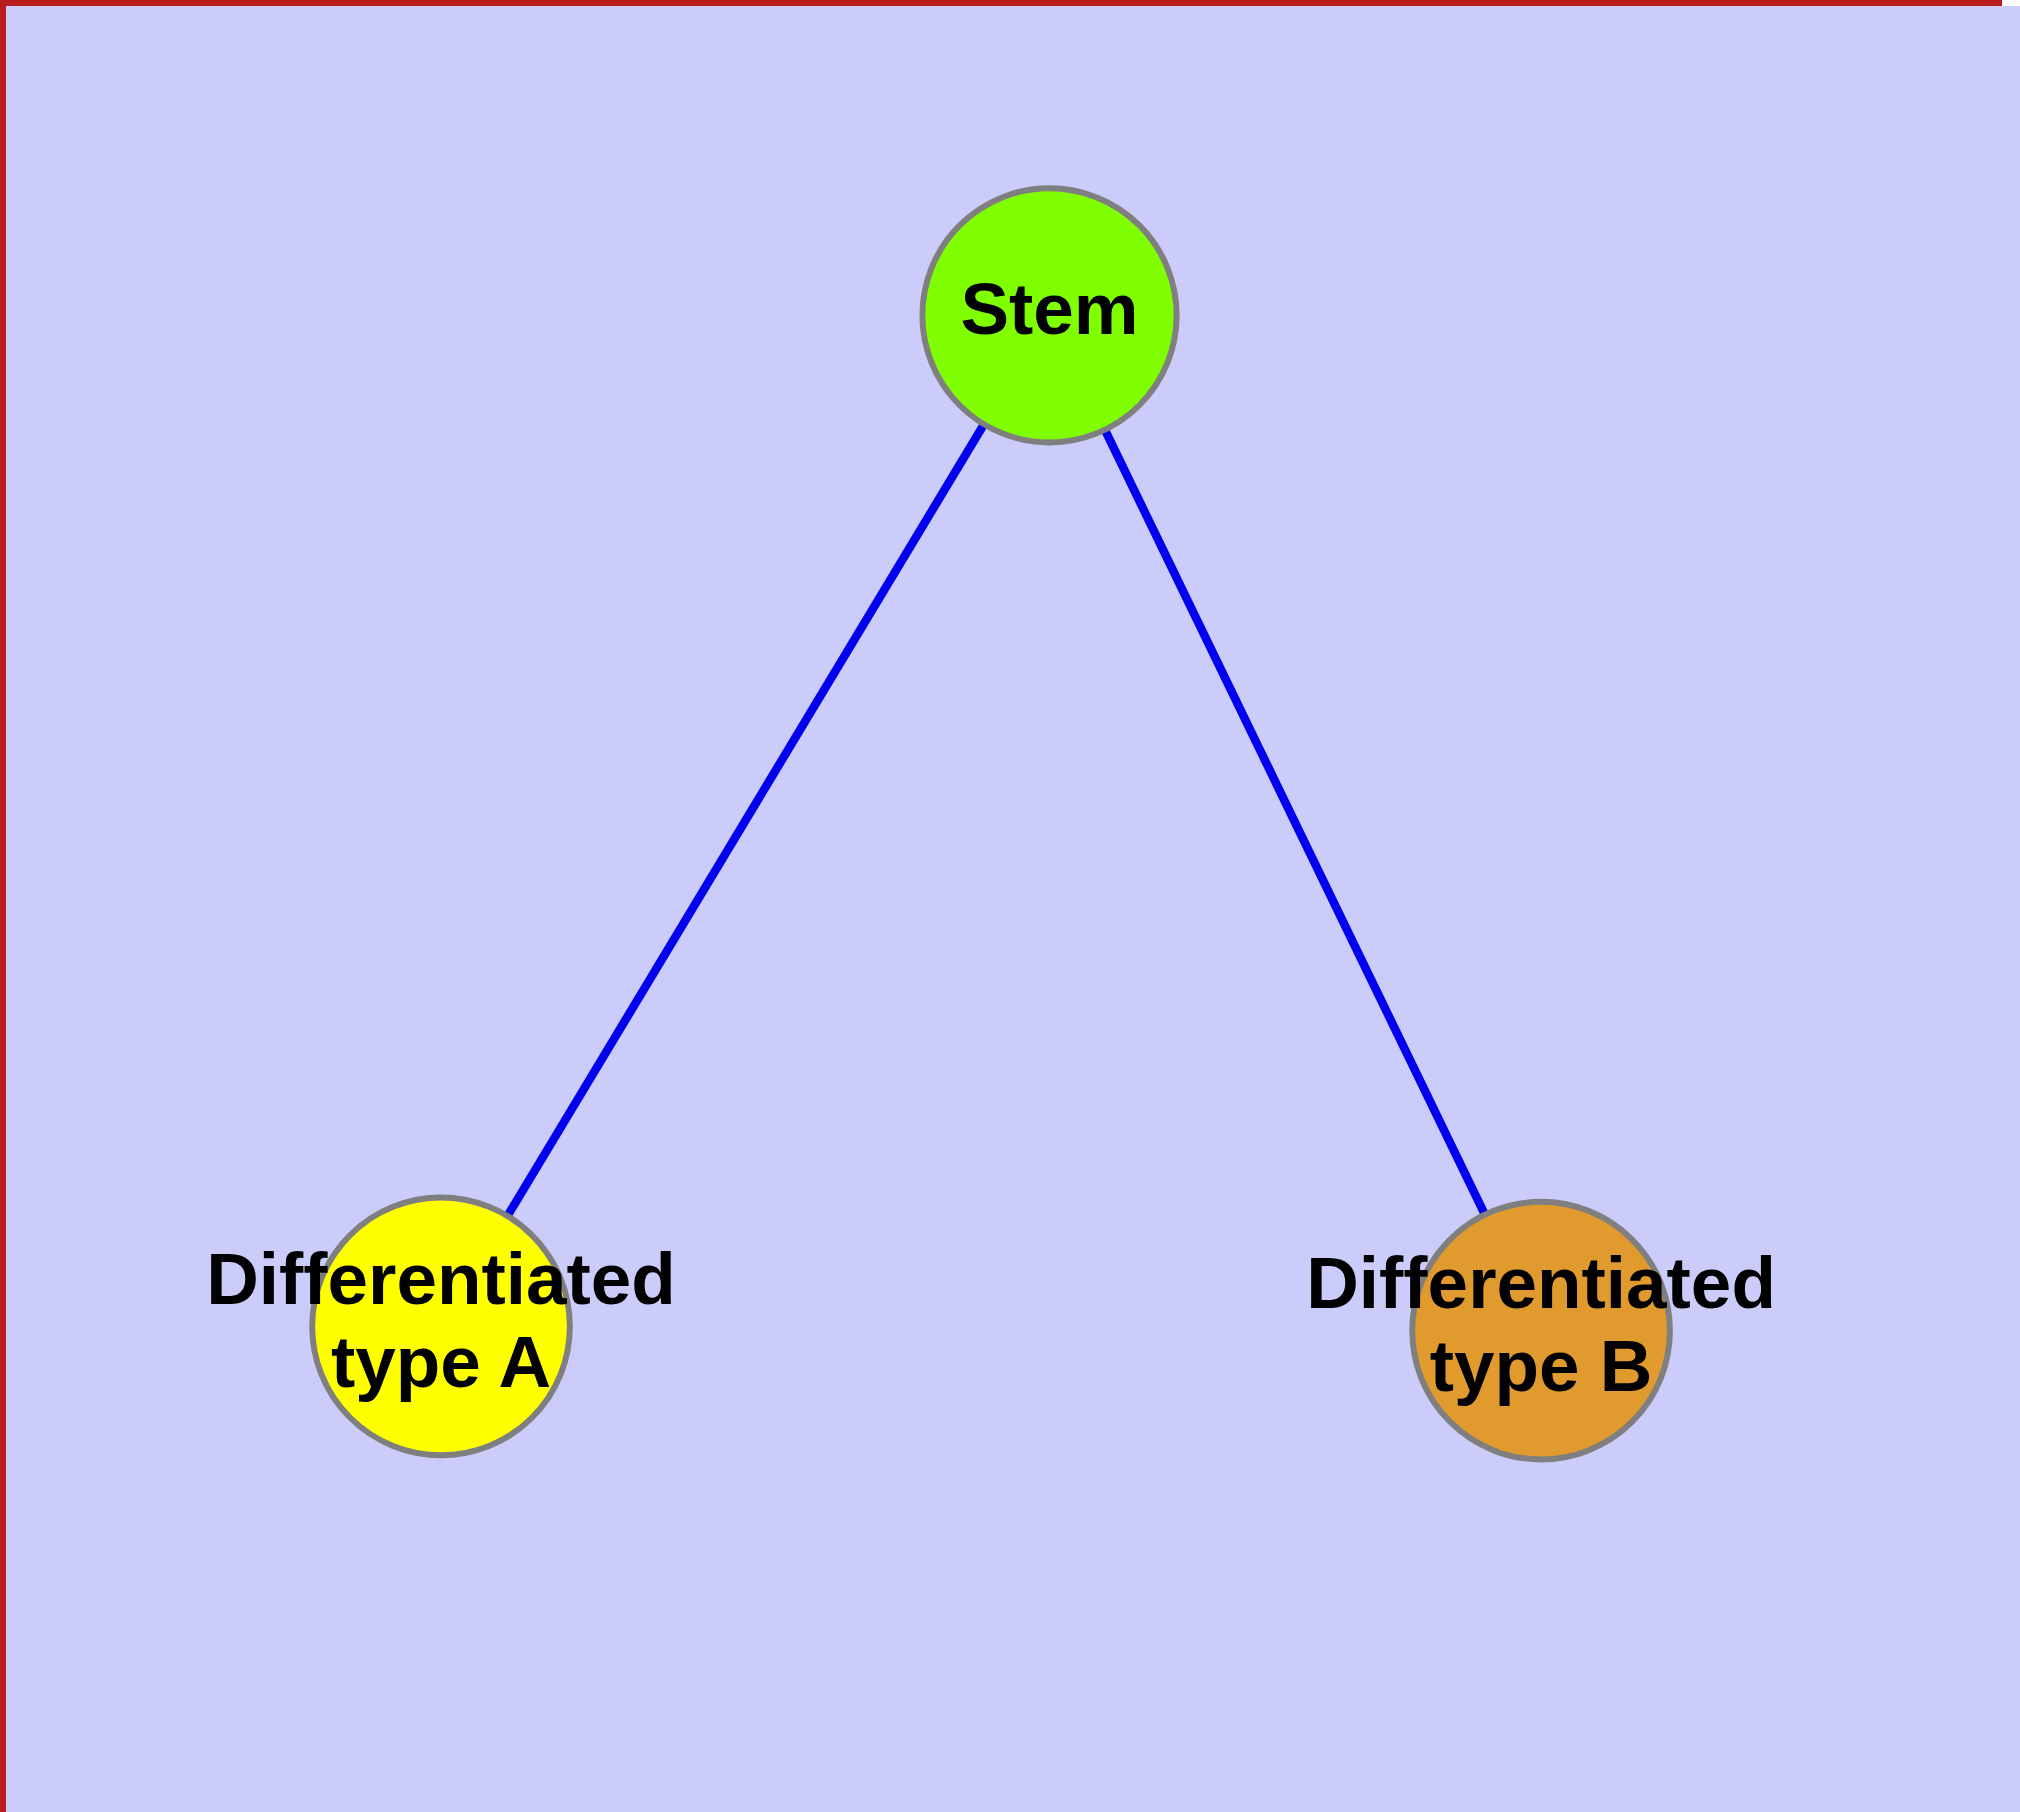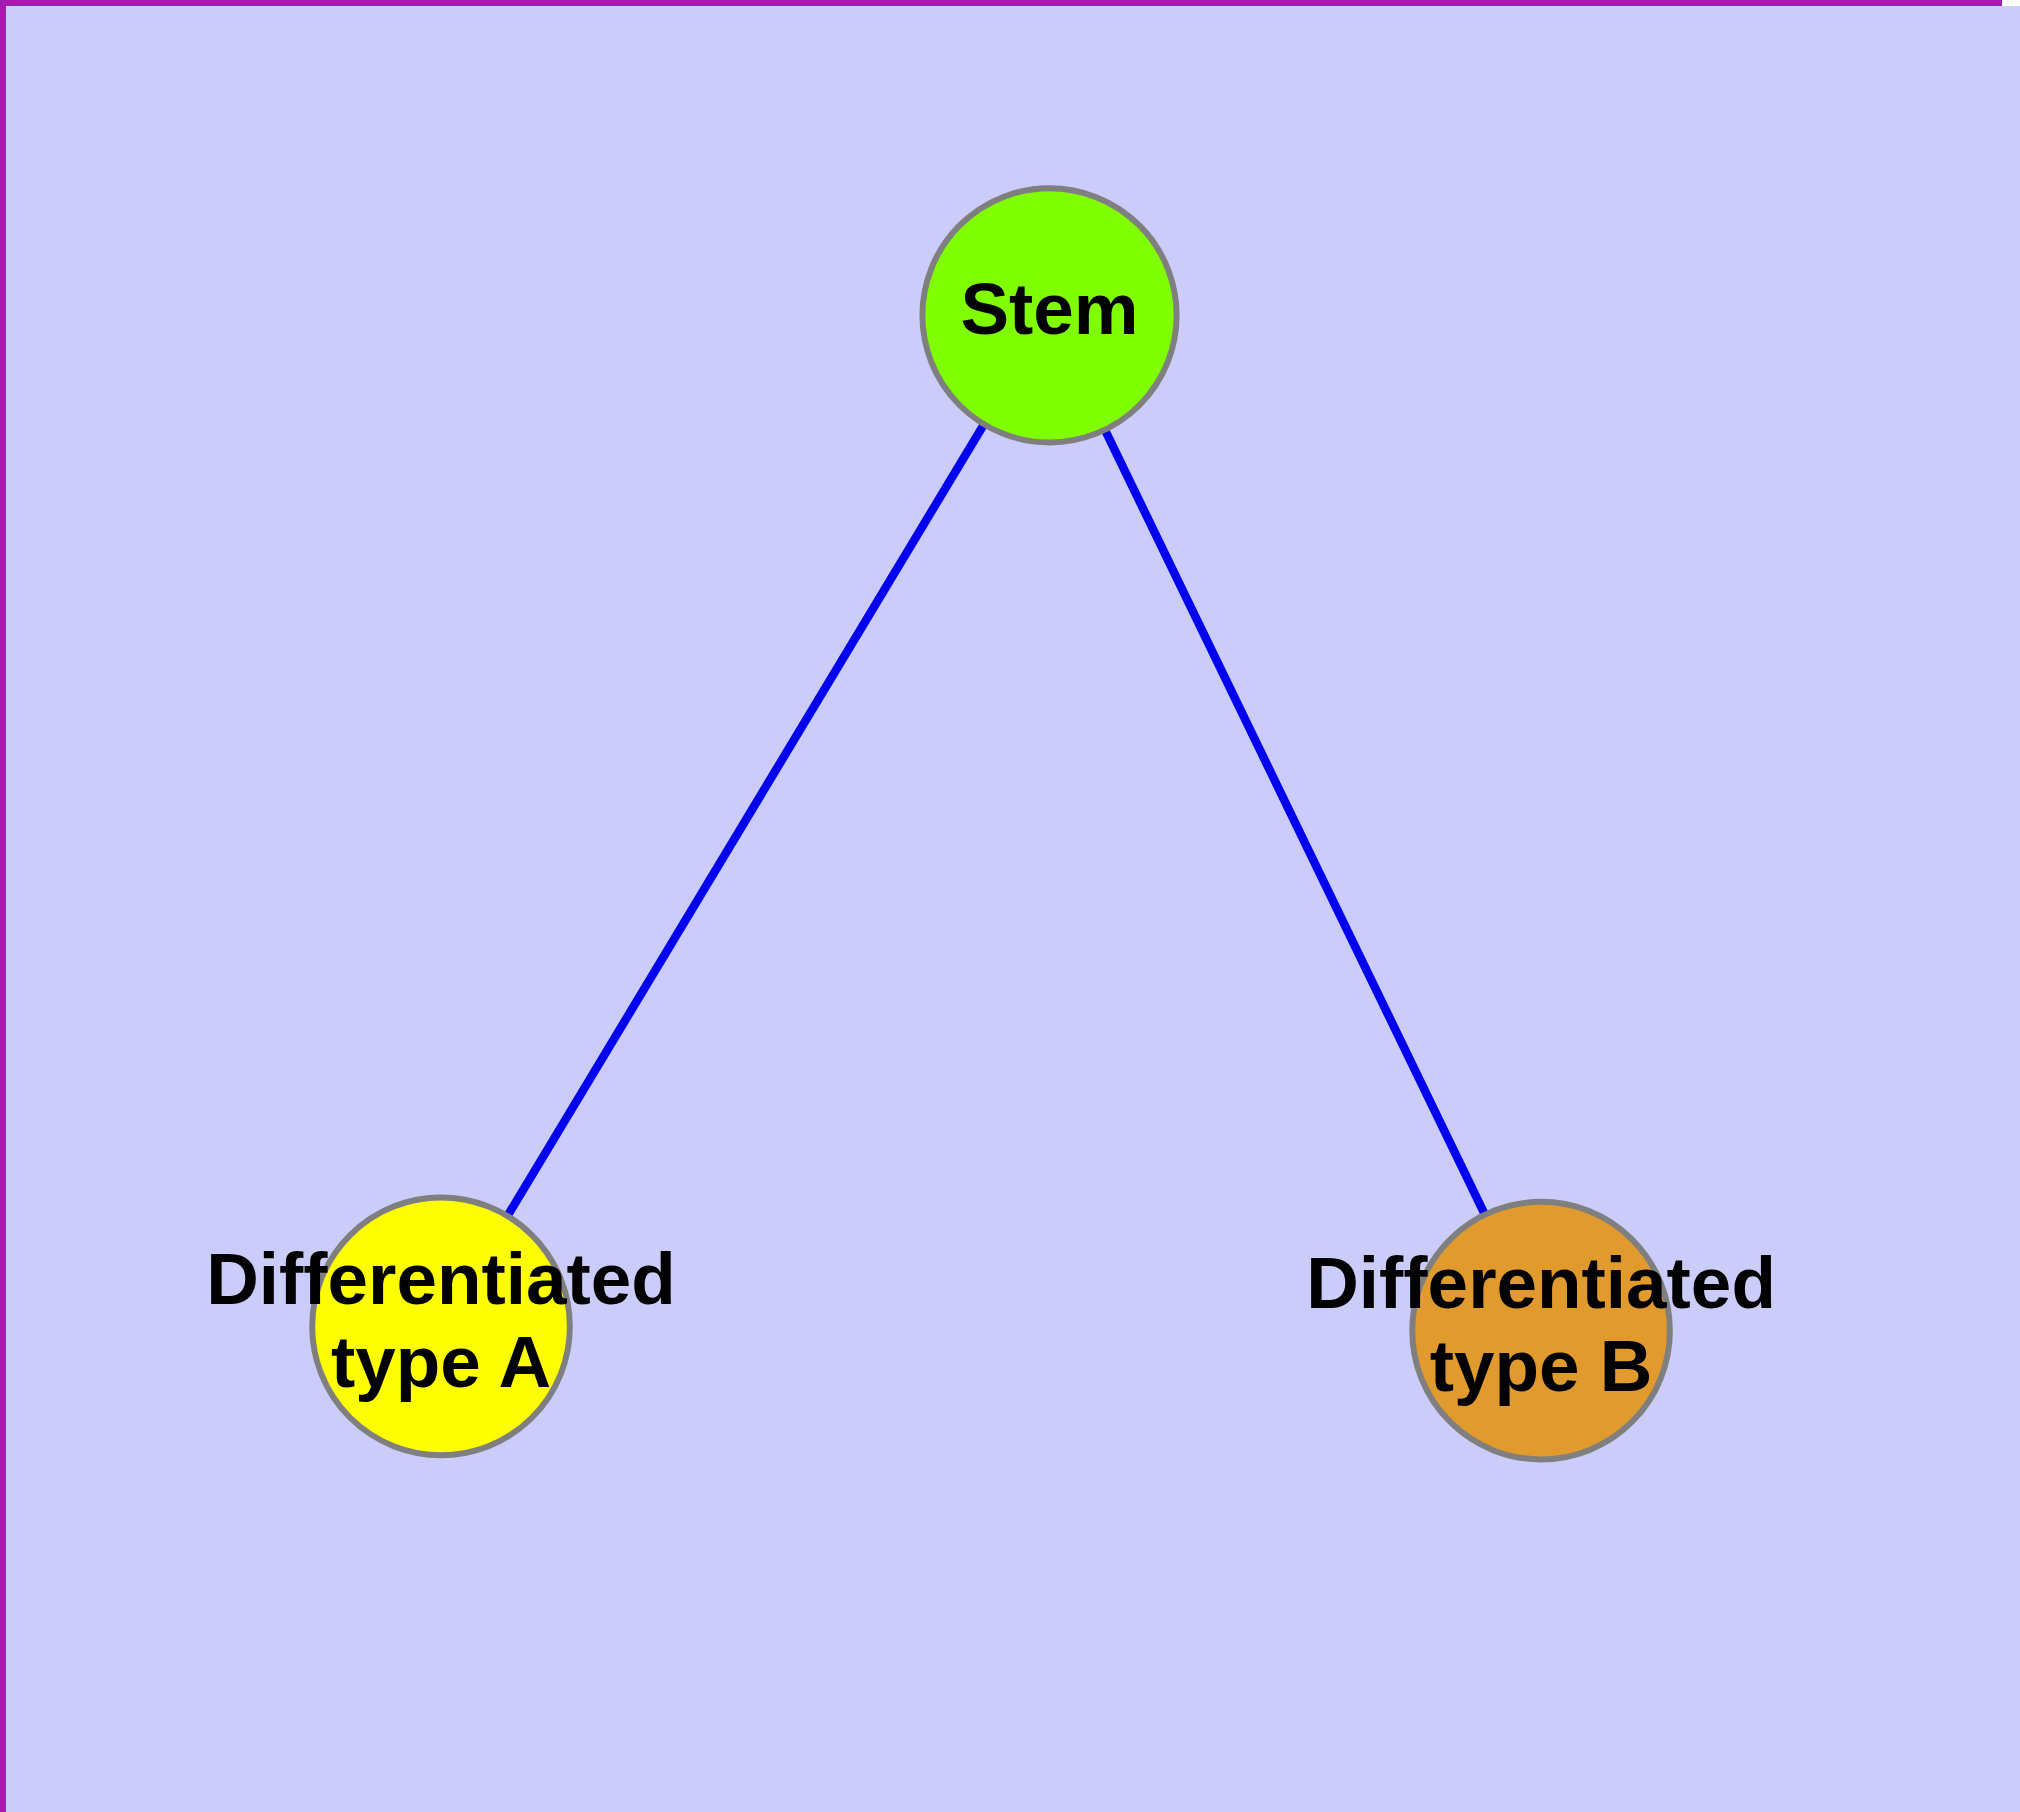--- a/index.html
+++ b/index.html
@@ -11,21 +11,21 @@
   body {
     width: 2021px;
     height: 1812px;
     overflow: hidden;
     font-family: "Liberation Sans", sans-serif;
   }
   #canvas {
     position: relative;
     width: 2002px;
     height: 1812px;
-    background: #a21caf;
+    background: #b91c1c;
   }
   #plot-area {
     position: absolute;
     left: 6px;
     top: 6px;
     width: 2015px;
     height: 1806px;
     background: #ccccfb;
     overflow: hidden;
   }

